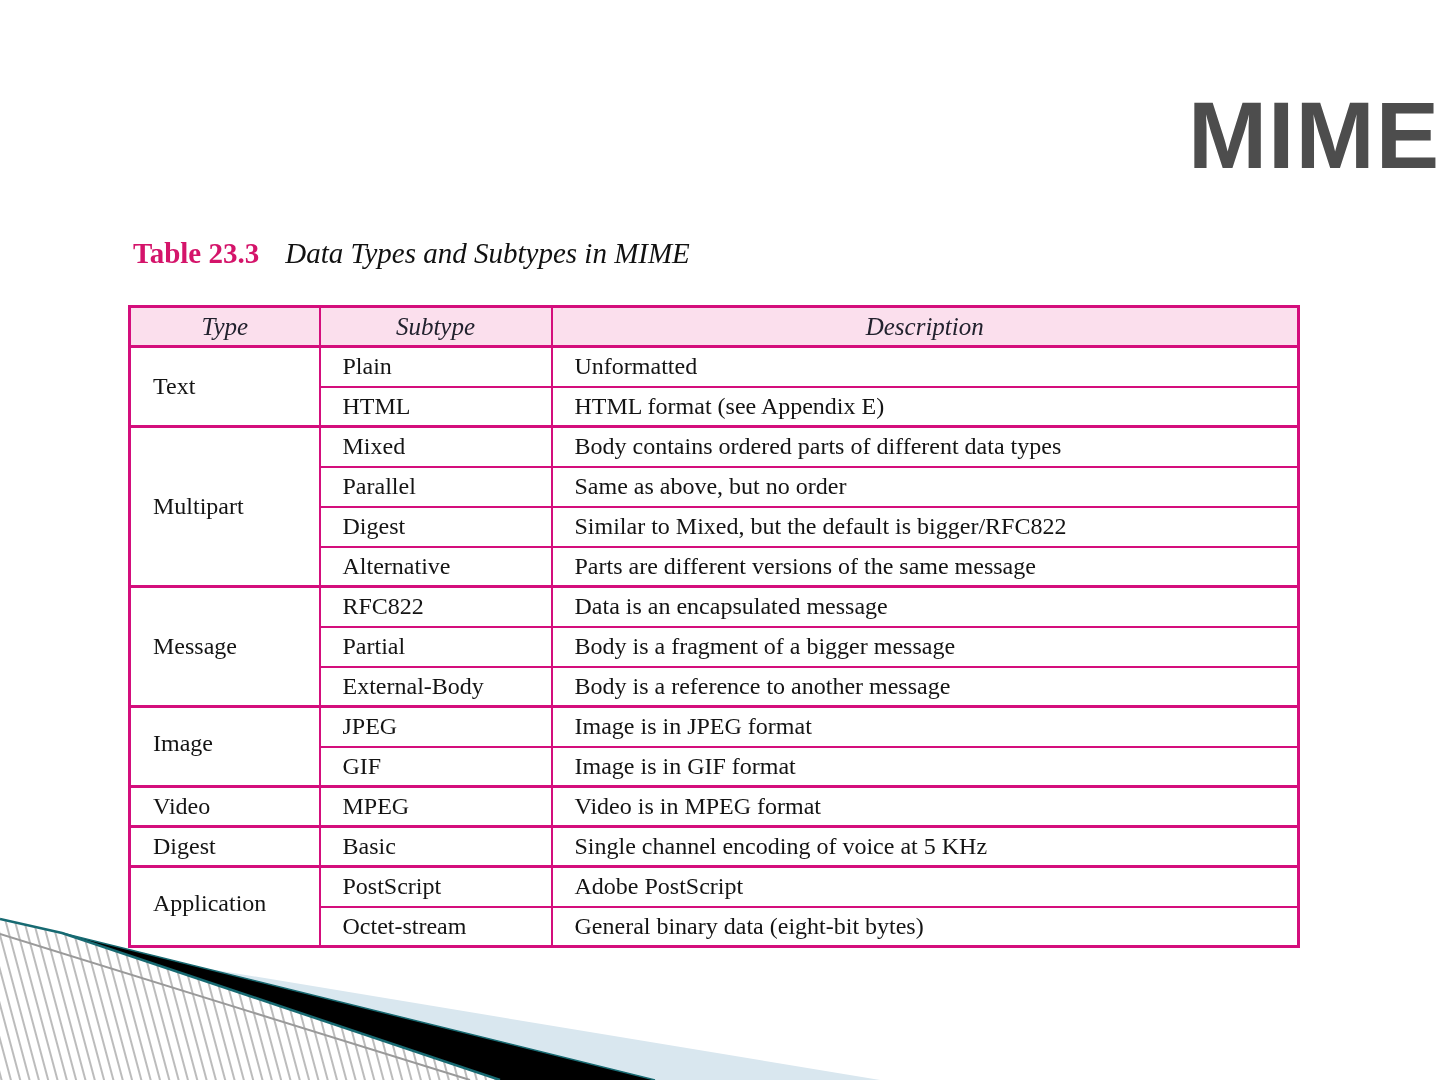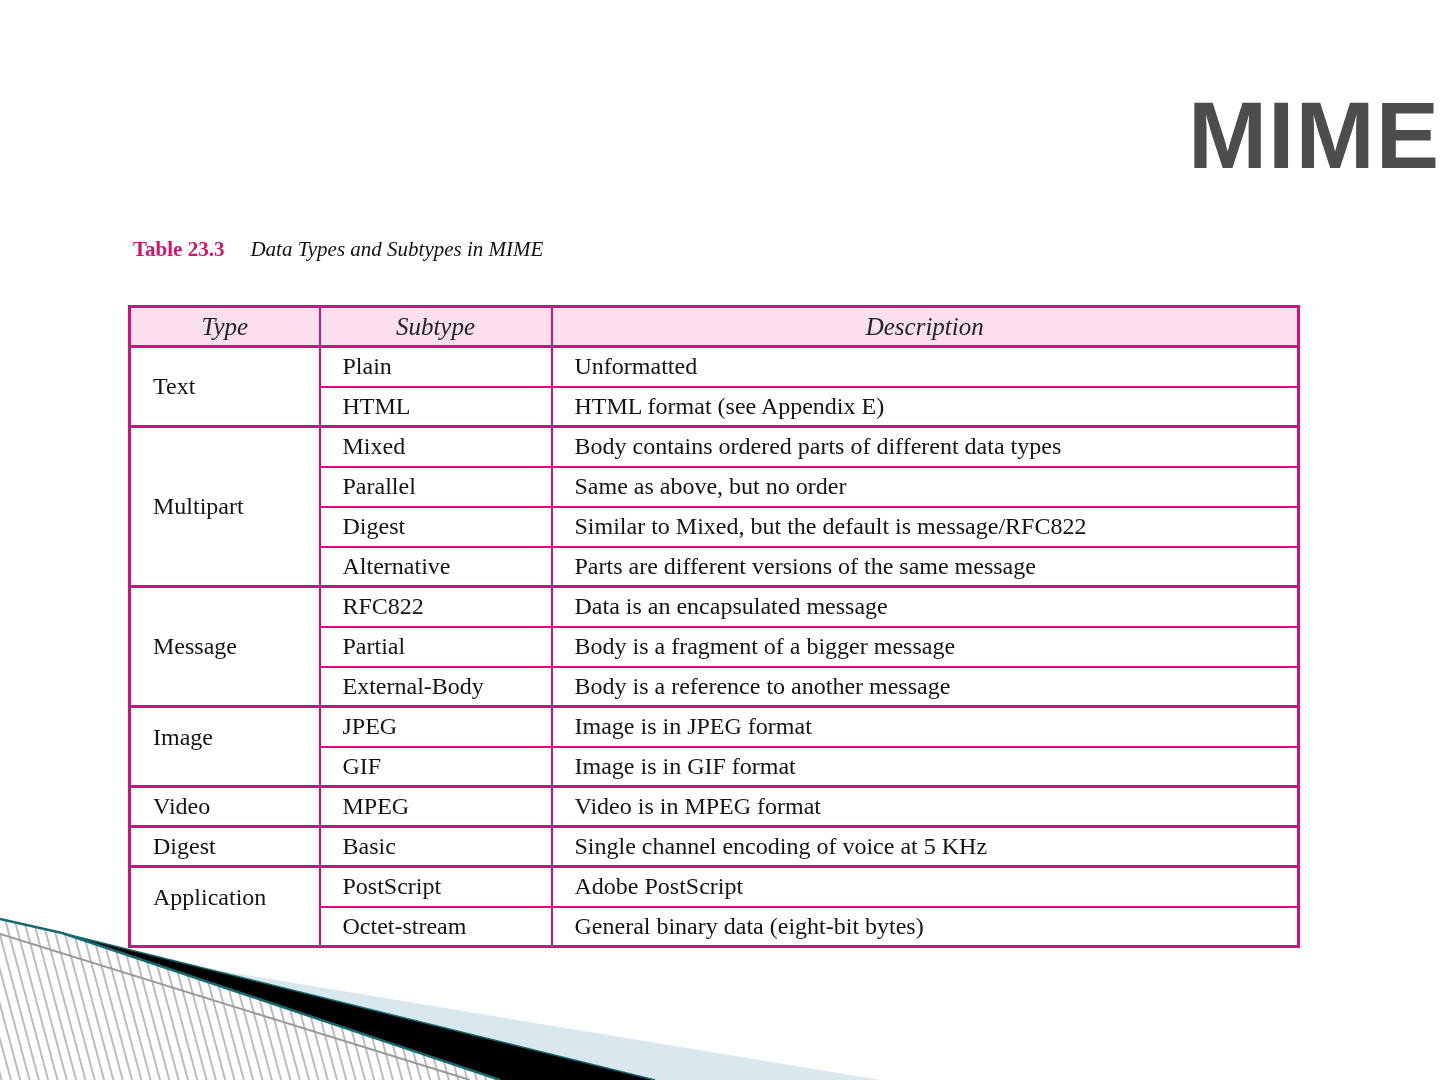--- a/index.html
+++ b/index.html
@@ -16,21 +16,21 @@
     position:relative;width:1440px;height:1080px;background:#ffffff;
     overflow:hidden;font-family:"Liberation Serif",serif;
   }
   .slide-title{
     position:absolute;top:88px;left:0;width:100%;margin:0;
     text-align:right;font-family:"Liberation Sans",sans-serif;
     font-weight:700;font-size:95px;line-height:1;color:var(--title-gray);
     letter-spacing:1px;
   }
   .caption{
-    position:absolute;left:133px;top:237px;font-size:21px;white-space:nowrap;
+    position:absolute;left:133px;top:237px;font-size:29px;white-space:nowrap;
   }
   .cap-label{font-weight:700;color:var(--cap-mag);}
   .cap-title{font-style:italic;color:#111;margin-left:26px;}
   table.mime{
     position:absolute;left:128px;top:293px;width:1169px;
     border-collapse:collapse;table-layout:fixed;
     border:3px solid var(--mag);
     font-size:24px;color:var(--ink);margin-top:12px;
   }
   table.mime th{
@@ -40,21 +40,21 @@
     height:37px;text-align:center;padding:0;
   }
   table.mime td{
     border:2px solid var(--mag);
     height:40px;box-sizing:border-box;
     padding:0 6px 0 22px;background:#ffffff;
     vertical-align:middle;white-space:nowrap;overflow:hidden;
   }
   table.mime tr.g td{border-top:3px solid var(--mag);}
   td.type{padding-left:24px;}
-  td.type.vtop{vertical-align:top;padding-top:16px;}
+  td.type.vtop{vertical-align:top;padding-top:22px;}
   .decor{position:absolute;left:0;top:0;width:1440px;height:1080px;pointer-events:none;}
 </style>
 </head>
 <body>
 
 <div class="slide">
 
   <h1 class="slide-title">MIME</h1>
 
   <div class="caption">
@@ -90,21 +90,21 @@
         <td class="type" rowspan="4">Multipart</td>
         <td>Mixed</td>
         <td>Body contains ordered parts of different data types</td>
       </tr>
       <tr>
         <td>Parallel</td>
         <td>Same as above, but no order</td>
       </tr>
       <tr>
         <td>Digest</td>
-        <td>Similar to Mixed, but the default is message/RFC822</td>
+        <td>Similar to Mixed, but the default is bigger/RFC822</td>
       </tr>
       <tr>
         <td>Alternative</td>
         <td>Parts are different versions of the same message</td>
       </tr>
 
       <tr class="g">
         <td class="type" rowspan="3">Message</td>
         <td>RFC822</td>
         <td>Data is an encapsulated message</td>

